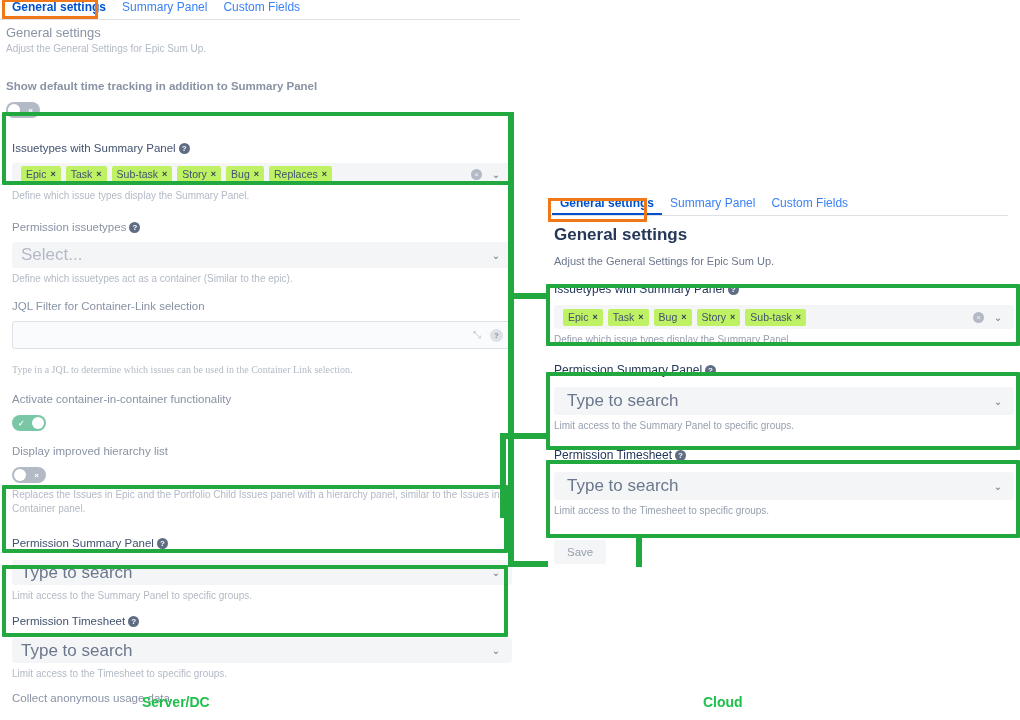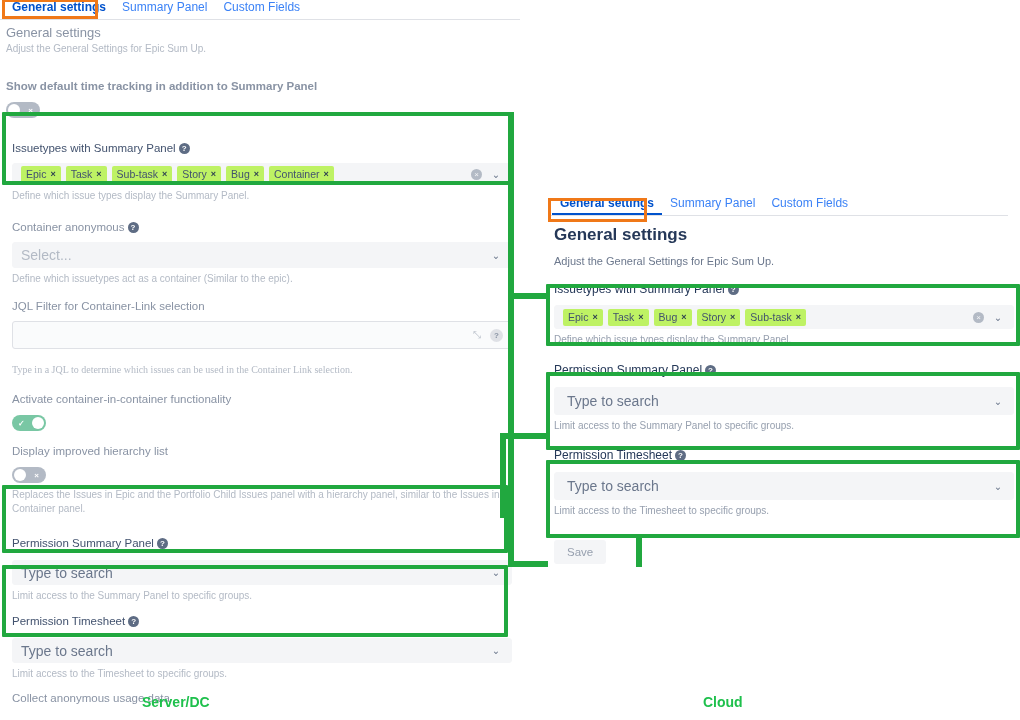--- a/index.html
+++ b/index.html
@@ -13,21 +13,21 @@
 
   
   .lbl            { color: #8993a4; font-size: 11.5px; line-height: 15px; }
   .lbl-dark       { color: #42526e; font-size: 11.5px; line-height: 15px; }
   .help-txt       { color: #b3bac5; font-size: 10px; line-height: 14px; }
   .field {
     background: #f4f5f7; border: 1px solid #f4f5f7; border-radius: 3px;
     height: 26px; display: flex; align-items: center;
     padding: 0 8px; color: #8993a4; font-size: 11.5px;
   }
-  .field .ph { color: #6b778c; font-size: 14px; }
+  .field .ph { color: #6b778c; font-size: 17px; }
   .chev {
     margin-left: auto; color: #6b778c; font-size: 10px;
     display: flex; align-items: center; justify-content: center; width: 14px;
   }
   .clear-ic {
     width: 11px; height: 11px; border-radius: 50%; background: #b3bac5;
     color: #f4f5f7; font-size: 8px; line-height: 11px; text-align: center;
     margin-left: auto; margin-right: 7px; flex: none;
   }
   .qm {
@@ -135,32 +135,32 @@
             </span>
           <span class="chip">
               <span>Story</span>
               <span class="x">×</span>
             </span>
           <span class="chip">
               <span>Bug</span>
               <span class="x">×</span>
             </span>
           <span class="chip">
-              <span>Container</span>
+              <span>Replaces</span>
               <span class="x">×</span>
             </span>
           <span class="clear-ic">×</span>
           <span class="chev" style="margin-left:0;">⌄</span>
         </div>
         <div class="help-txt" style="margin-top:4px;">Define which issue types display the Summary Panel.</div>
       </div>
 
       <div style="margin-top:17px; padding:0 6px;">
         <div class="lbl">
-          <span>Container anonymous</span><span class="qm">?</span>
+          <span>Permission issuetypes</span><span class="qm">?</span>
         </div>
         <div class="field" style="margin-top:7px;">
           <span class="ph" style="color:#b3bac5;">Select...</span>
           <span class="chev">⌄</span>
         </div>
         <div class="help-txt" style="margin-top:4px;">Define which issuetypes act as a container (Similar to the epic).</div>
       </div>
 
       <div style="margin-top:13px; padding:0 6px;">
         <div class="lbl">JQL Filter for Container-Link selection</div>

